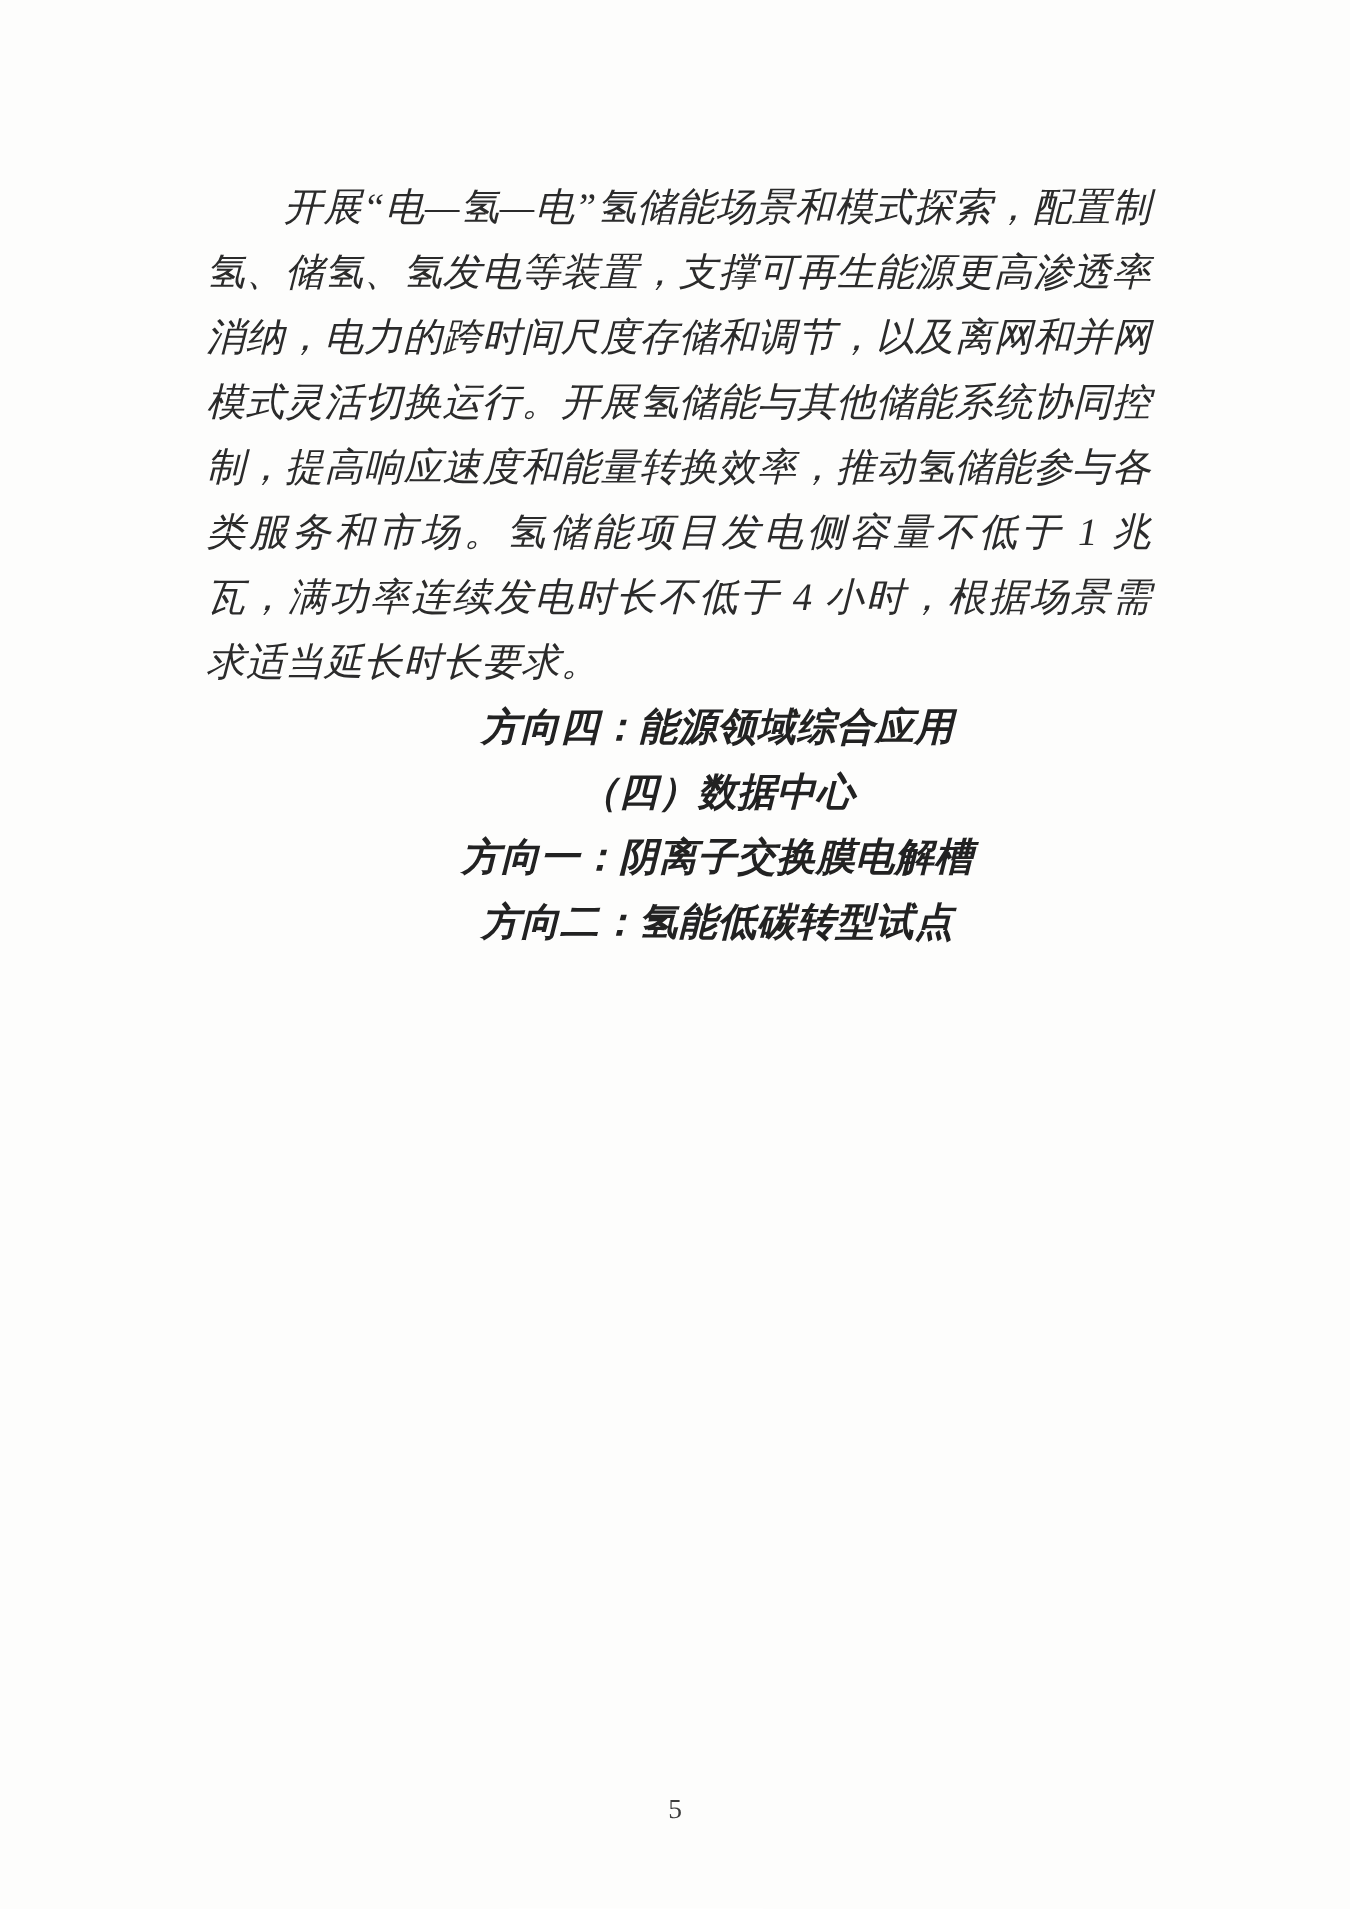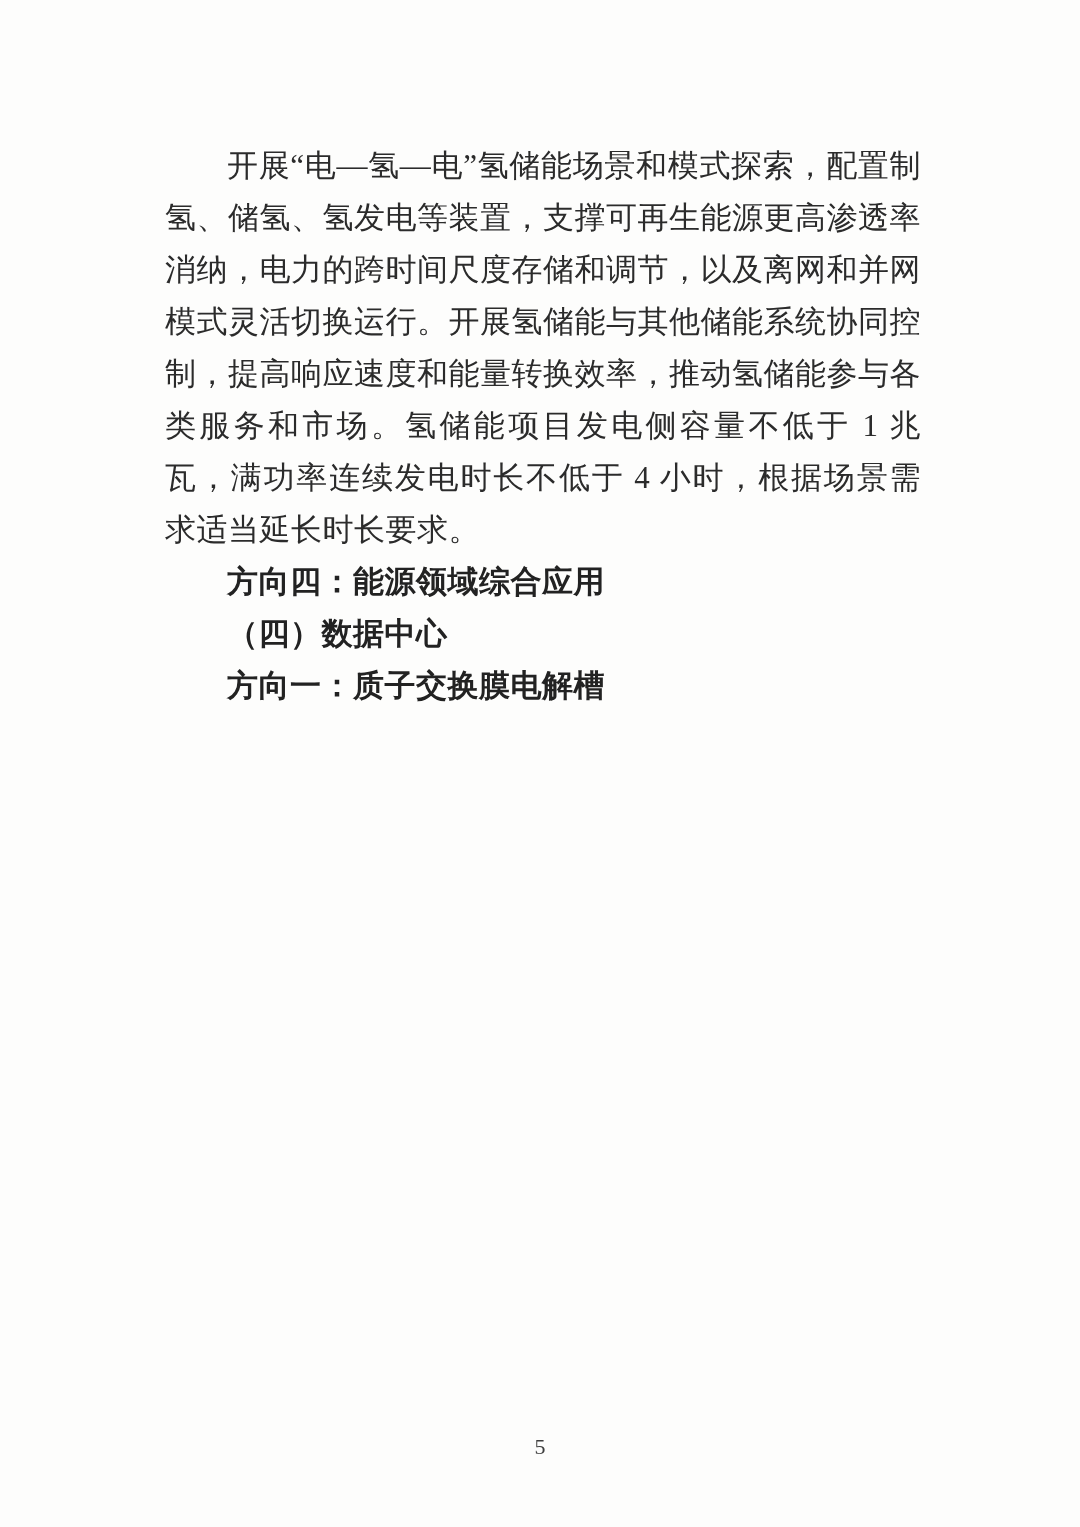--- a/index.html
+++ b/index.html
@@ -28,24 +28,25 @@
   .text-col p {
     margin: 0;
     padding: 0;
     font-size: 31px;
     line-height: 52px;
     color: #2b2b2b;
     text-align: justify;
     text-justify: inter-character;
     text-indent: 2em;
     letter-spacing: 0.5px;
+    font-style: italic;
   }
   .text-col p.head {
     font-weight: 700;
-    text-align: left;
+    text-align: center;
     color: #222222;
   }
   .page-footer {
     position: absolute;
     left: 0;
     top: 1432px;
     width: 100%;
     text-align: center;
   }
   .page-number {
@@ -56,19 +57,20 @@
   }
 </style>
 </head>
 <body>
 
 <main class="page">
   <div class="text-col">
     <p class="para">开展“电—氢—电”氢储能场景和模式探索，配置制氢、储氢、氢发电等装置，支撑可再生能源更高渗透率消纳，电力的跨时间尺度存储和调节，以及离网和并网模式灵活切换运行。开展氢储能与其他储能系统协同控制，提高响应速度和能量转换效率，推动氢储能参与各类服务和市场。氢储能项目发电侧容量不低于 1 兆瓦，满功率连续发电时长不低于 4 小时，根据场景需求适当延长时长要求。</p>
     <p class="head">方向四：能源领域综合应用</p>
     <p class="head">（四）数据中心</p>
-    <p class="head">方向一：质子交换膜电解槽</p>
+    <p class="head">方向一：阴离子交换膜电解槽</p>
+    <p class="head">方向二：氢能低碳转型试点</p>
   </div>
 
   <footer class="page-footer">
     <span class="page-number">5</span>
   </footer>
 </main>
 
 </body></html>

